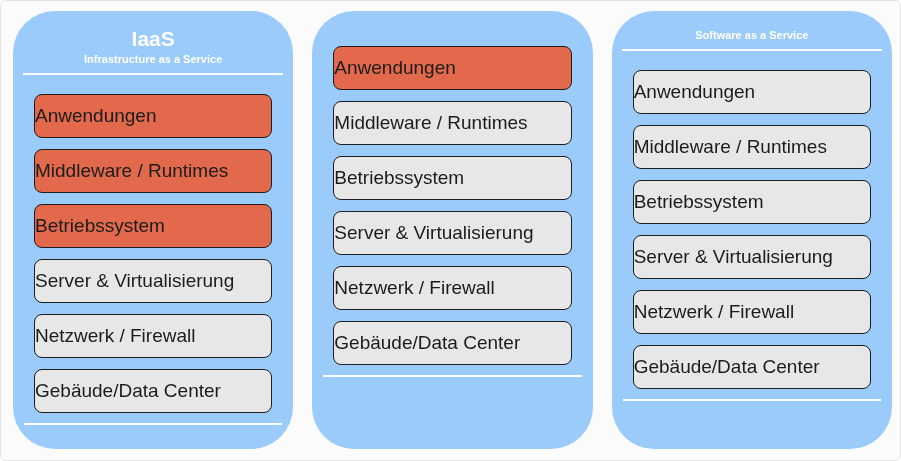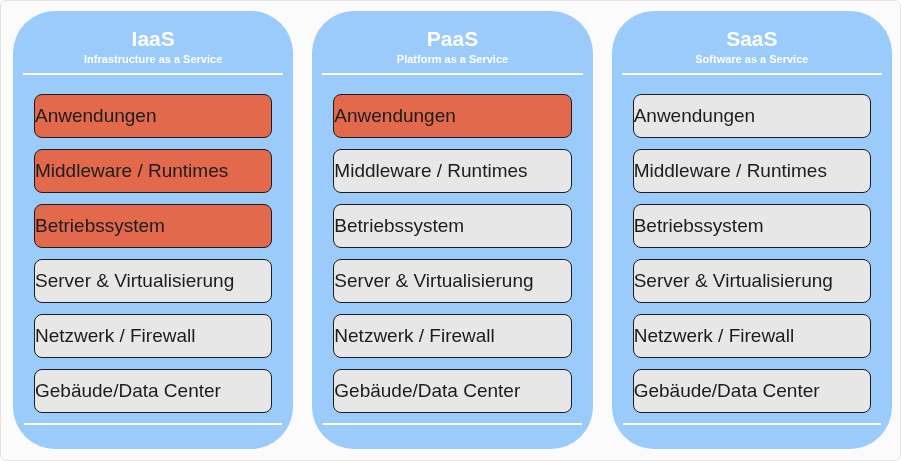--- a/index.html
+++ b/index.html
@@ -107,25 +107,20 @@
         <span>Netzwerk / Firewall</span>
       </div>
       <div class="layer" data-highlighted="false">
         <span>Gebäude/Data Center</span>
       </div>
     </div>
     <hr class="rule rule--bottom">
   </section>
 
   <section class="column">
-    <header>
-      <h2 class="col-title">PaaS</h2>
-      <div class="col-subtitle">Platform as a Service</div>
-      <hr class="rule">
-    </header>
     <div class="layers">
       <div class="layer" data-highlighted="true">
         <span>Anwendungen</span>
       </div>
       <div class="layer" data-highlighted="false">
         <span>Middleware / Runtimes</span>
       </div>
       <div class="layer" data-highlighted="false">
         <span>Betriebssystem</span>
       </div>
@@ -137,21 +132,20 @@
       </div>
       <div class="layer" data-highlighted="false">
         <span>Gebäude/Data Center</span>
       </div>
     </div>
     <hr class="rule rule--bottom">
   </section>
 
   <section class="column">
     <header>
-      <h2 class="col-title">SaaS</h2>
       <div class="col-subtitle">Software as a Service</div>
       <hr class="rule">
     </header>
     <div class="layers">
       <div class="layer" data-highlighted="false">
         <span>Anwendungen</span>
       </div>
       <div class="layer" data-highlighted="false">
         <span>Middleware / Runtimes</span>
       </div>

